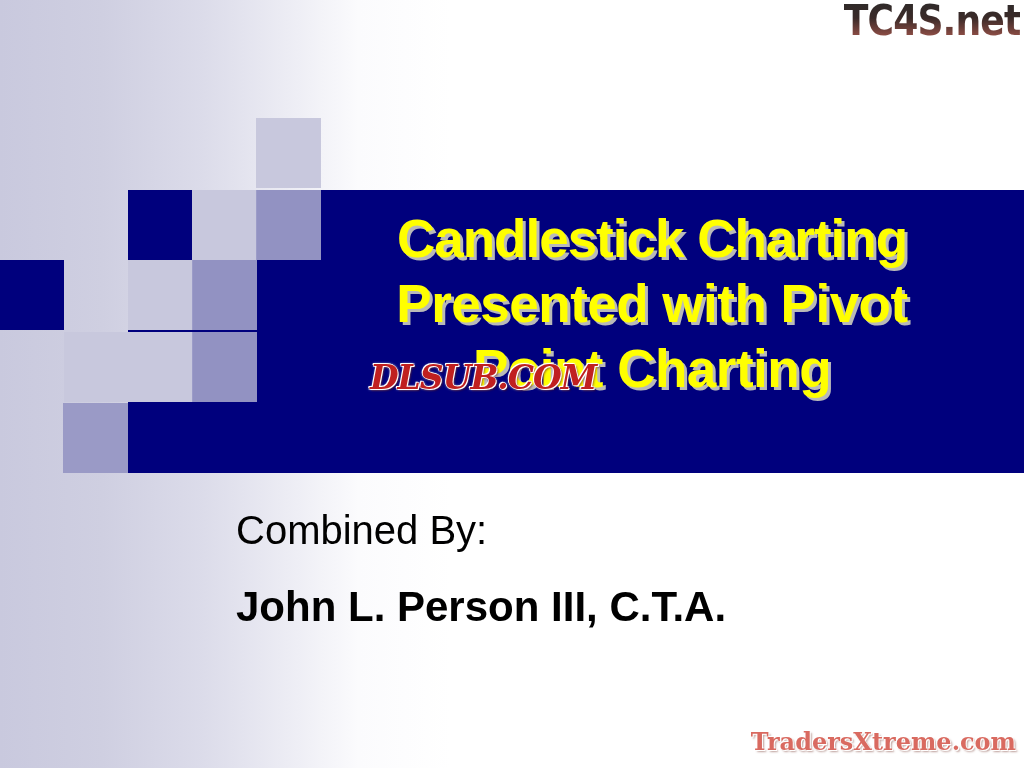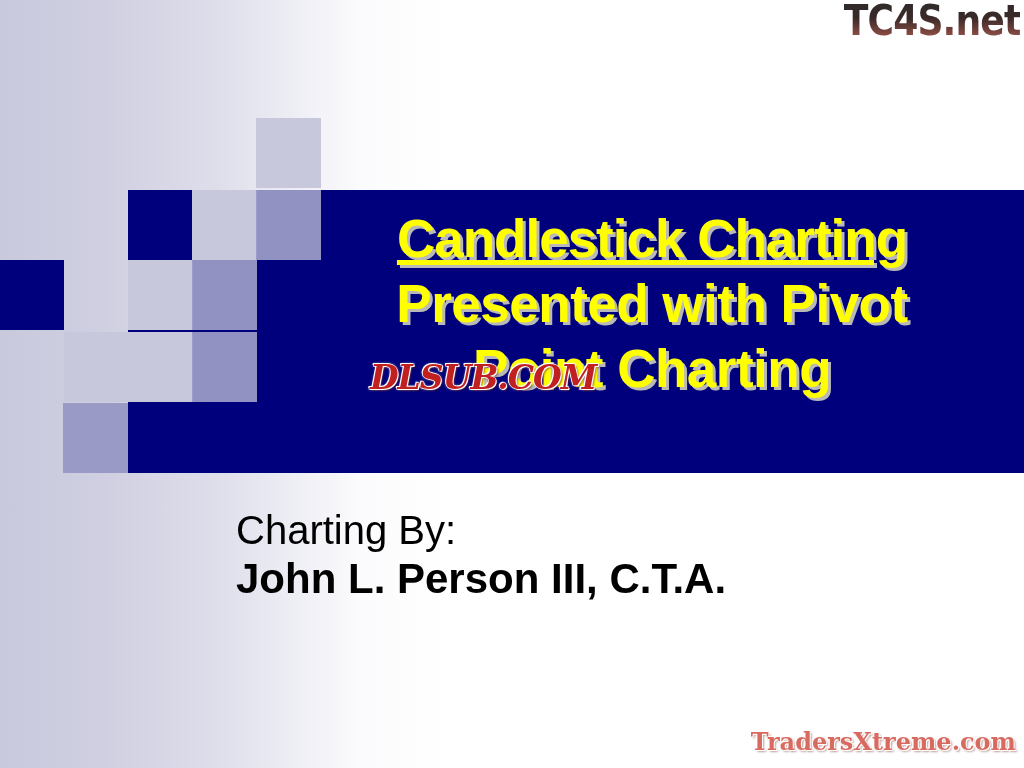--- a/index.html
+++ b/index.html
@@ -53,40 +53,41 @@
   }
   #title-block .tline {
     color: #ffff00;
     font-weight: bold;
     font-size: 53px;
     line-height: 65px;
     letter-spacing: -0.5px;
     text-shadow: 3px 3px 0 #b9b9b9;
     white-space: nowrap;
   }
-  #title-block .tline.l1 { letter-spacing: -1px; text-decoration: underline; }
+  #title-block .tline.l1 { letter-spacing: -1px; }
 
   
   #subtitle-block {
     position: absolute;
     left: 236px;
     top: 506px;
     width: 740px;
   }
   #presented-by {
     color: #000000;
     font-size: 40px;
     line-height: 48px;
     font-weight: normal;
   }
   #author {
     color: #000000;
     font-size: 42px;
     line-height: 50px;
     font-weight: bold;
+    margin-top: 28px;
   }
 
   
   #wm-top {
     position: absolute;
     right: 4px;
     top: -4px;
     font-family: "DejaVu Sans", sans-serif;
     font-weight: bold;
     font-size: 42px;
@@ -180,21 +181,21 @@
     <div class="sq mid" style="left:63px; top:403px;"></div>
   </div>
 
   <div id="title-block">
     <div class="tline l1">Candlestick Charting</div>
     <div class="tline l2">Presented with Pivot</div>
     <div class="tline l3">Point Charting</div>
   </div>
 
   <div id="subtitle-block">
-    <div id="presented-by">Charting By:</div>
+    <div id="presented-by">Combined By:</div>
     <div id="author">John L. Person III, C.T.A.</div>
   </div>
 
   <div id="wm-top-fallback">TC4S.net</div>
   <div id="wm-top">TC4S.net</div>
   <div id="wm-mid">DLSUB.COM</div>
   <div id="wm-bottom">TradersXtreme.com</div>
 
 </div>
 

